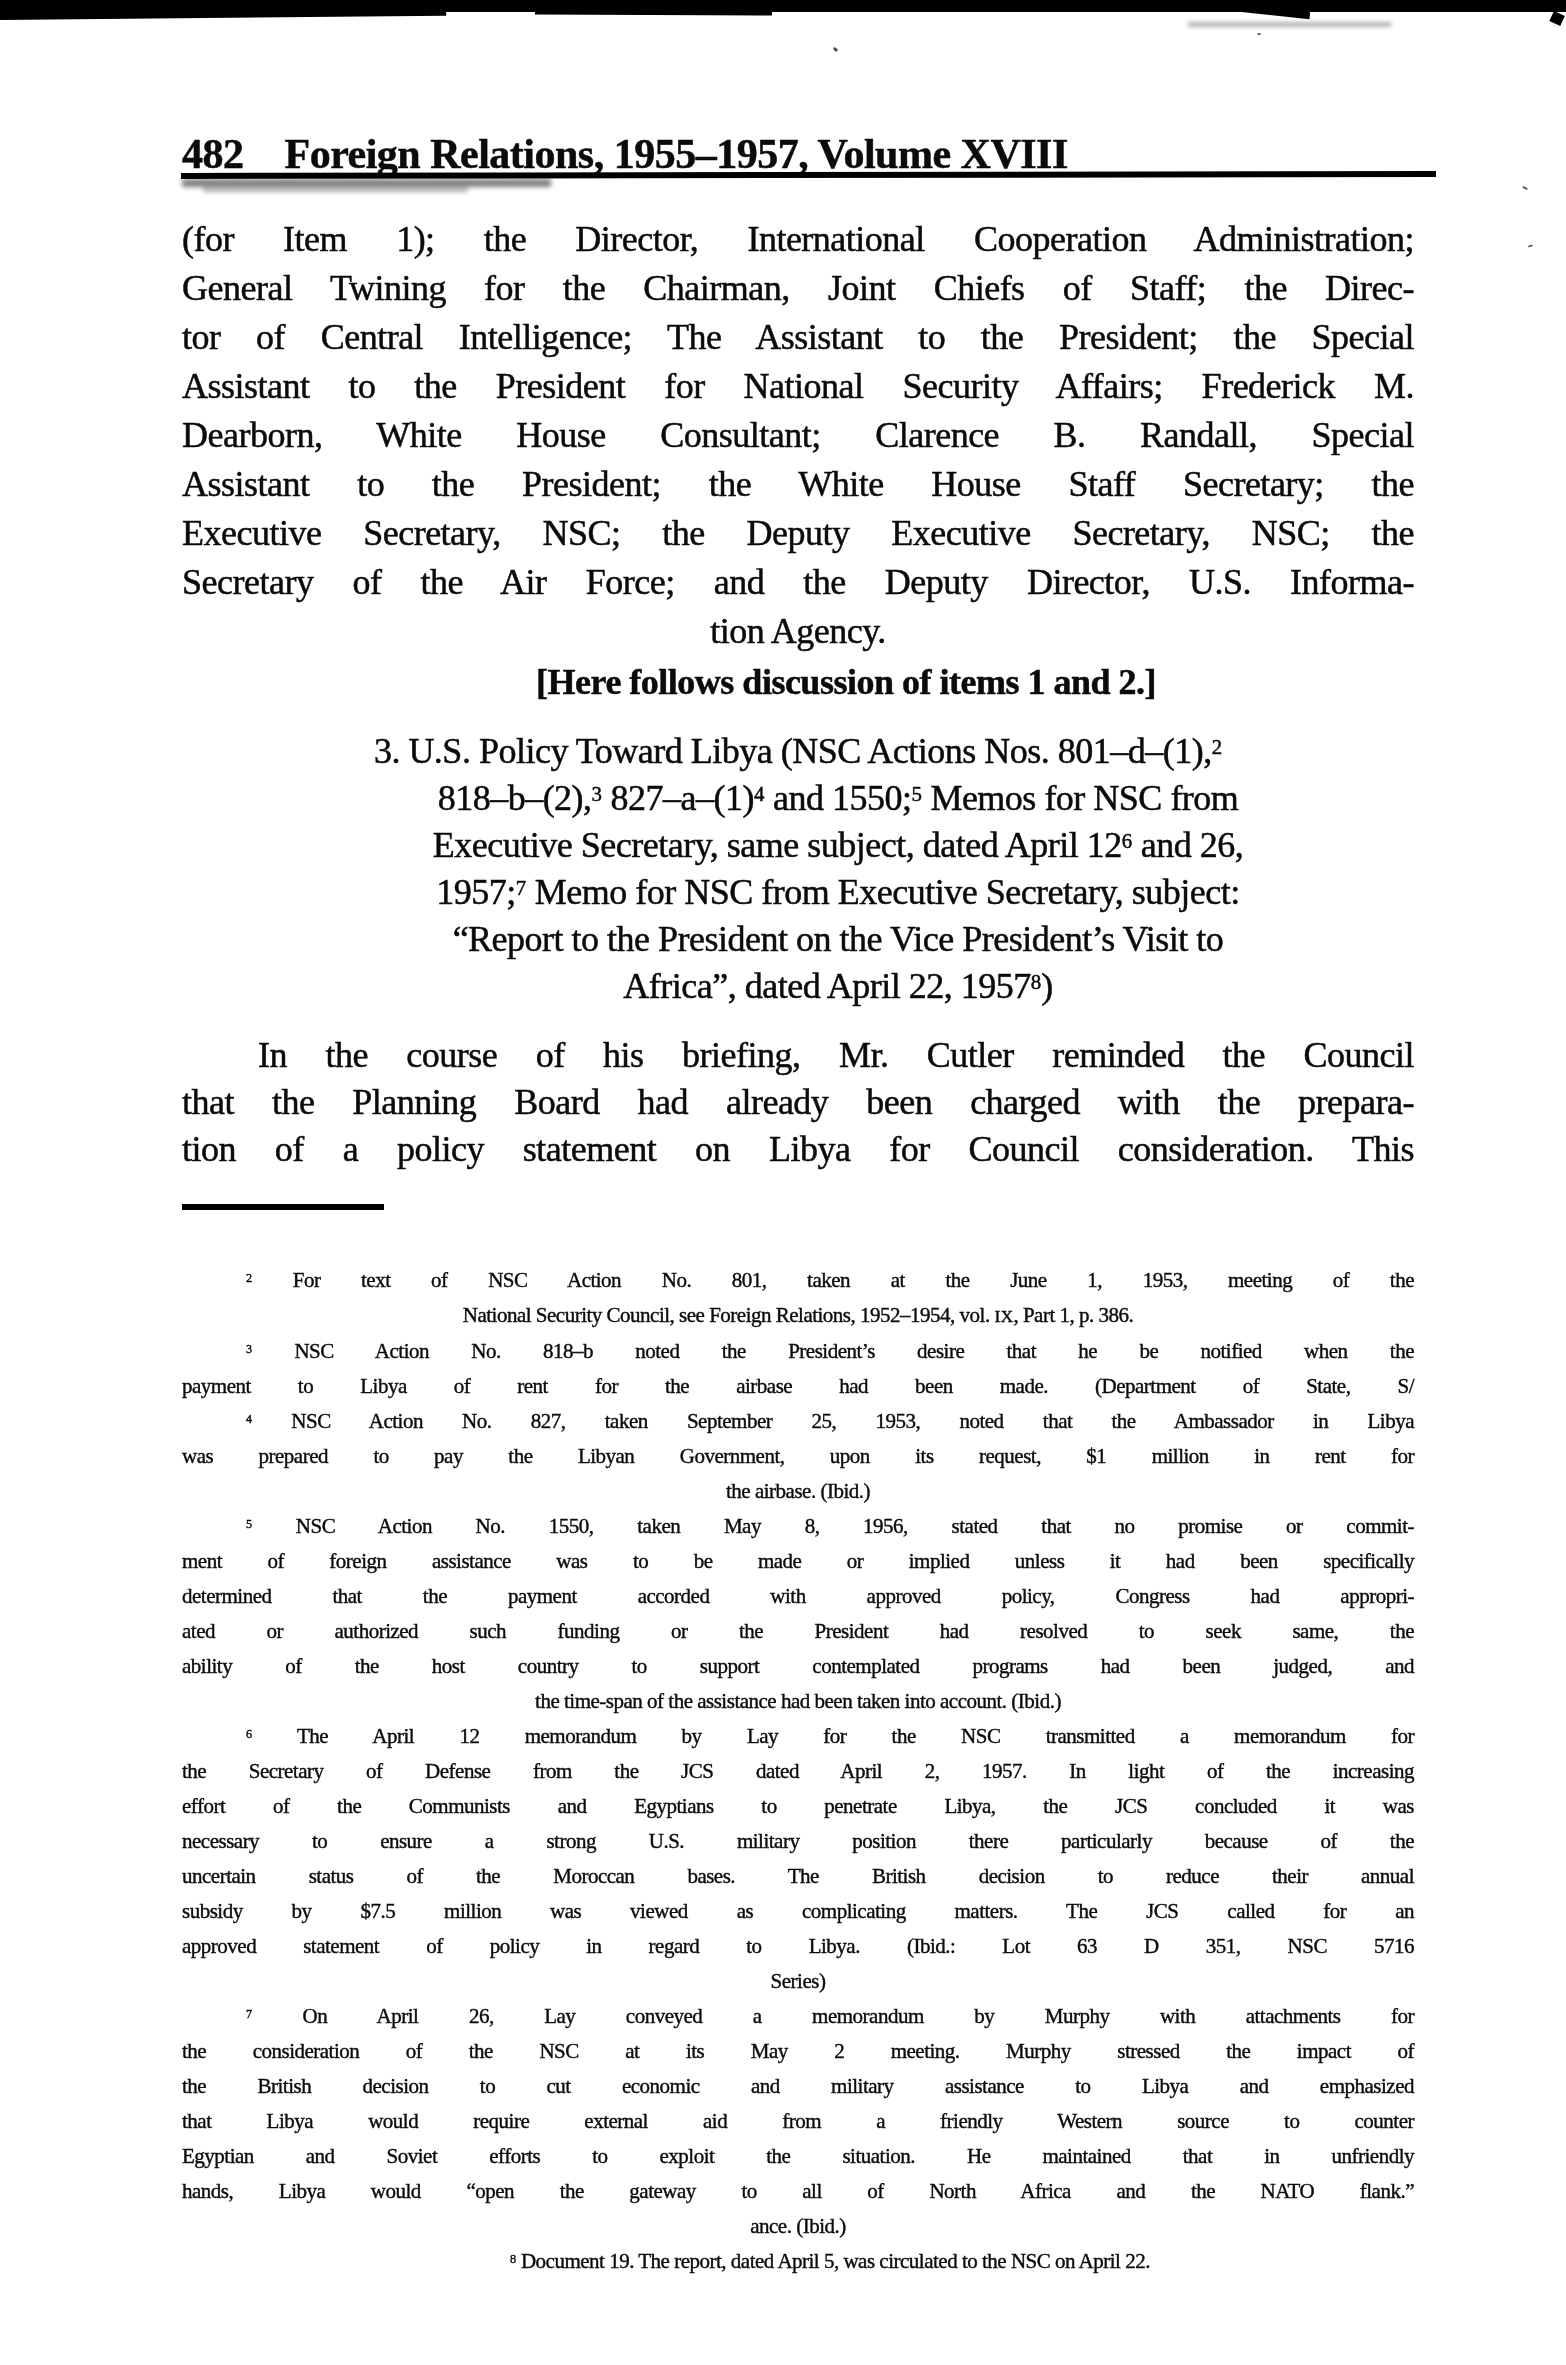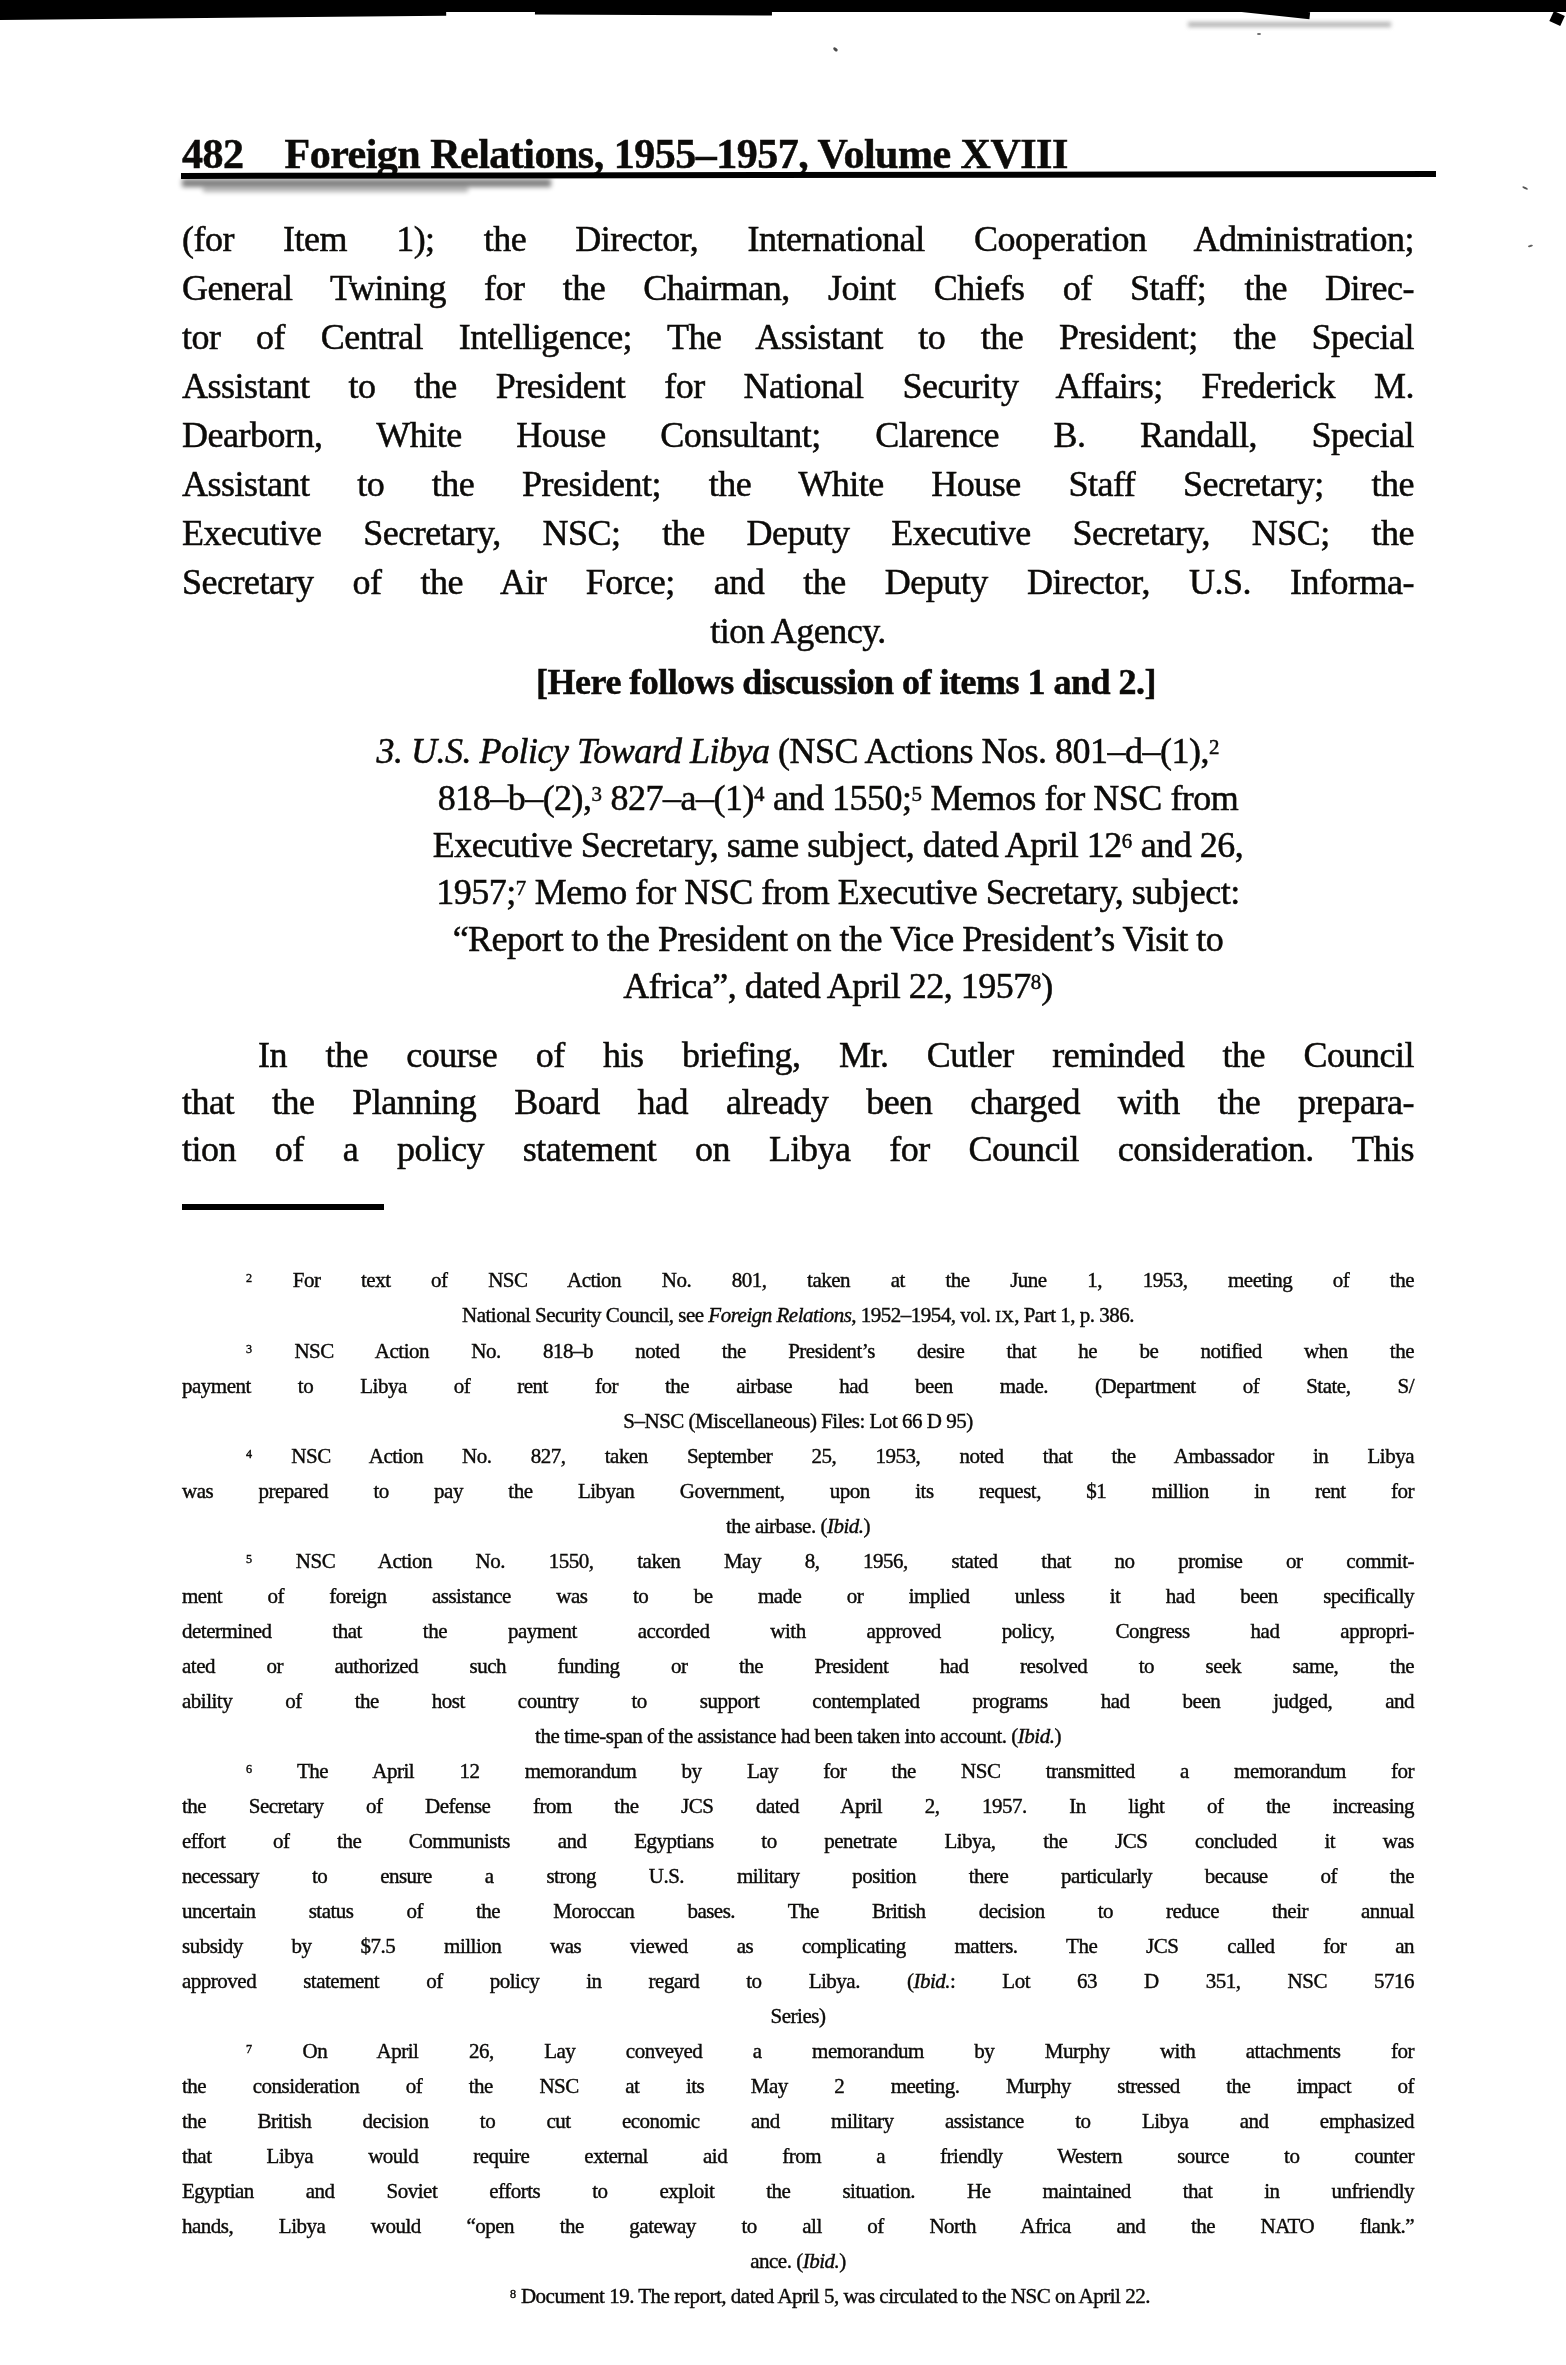--- a/index.html
+++ b/index.html
@@ -48,21 +48,21 @@
   .item3{top:728px;line-height:47px;}
   .item3 .line + .line{padding-left:80px;}
   .para2{top:1032px;line-height:47px;}
   .para2 .line.ind{text-indent:76px;}
   .fnrule{position:absolute;left:182px;top:1204px;width:202px;height:6.2px;background:var(--artifact);}
   .fns{top:1221px;font-size:21px;line-height:35px;letter-spacing:-0.5px;margin-top:42px;-webkit-text-stroke:0.4px var(--ink);}
   .fns .line.ind{text-indent:64px;}
   
   .line{text-align:center;text-justify:inter-word;}
   .line.just{text-align:justify;text-align-last:justify;}
-  .it{font-style:italic;}
+  .it{}
   .sup{font-size:0.58em;vertical-align:0.45em;line-height:0;letter-spacing:0;}
   .sc{font-size:0.84em;letter-spacing:0.2px;}
 </style>
 </head>
 <body>
 
 <div class="page">
 
   <div>
     <div class="art bar-base"></div>
@@ -114,21 +114,20 @@
       <div class="line just"><span>that the Planning Board had already been charged with the prepara-</span></div>
       <div class="line just"><span>tion of a policy statement on Libya for Council consideration. This</span></div>
     </section>
 
   <div class="fnrule"></div>
   <section class="block fns">
       <div class="line just ind"><span class="sup">2</span><span> For text of NSC Action No. 801, taken at the June 1, 1953, meeting of the</span></div>
       <div class="line"><span>National Security Council, see </span><span class="it">Foreign Relations</span><span>, 1952–1954, vol. </span><span class="sc">IX</span><span>, Part 1, p. 386.</span></div>
       <div class="line just ind"><span class="sup">3</span><span> NSC Action No. 818–b noted the President’s desire that he be notified when the</span></div>
       <div class="line just"><span>payment to Libya of rent for the airbase had been made. (Department of State, S/</span></div>
-      <div class="line"><span>S–NSC (Miscellaneous) Files: Lot 66 D 95)</span></div>
       <div class="line just ind"><span class="sup">4</span><span> NSC Action No. 827, taken September 25, 1953, noted that the Ambassador in Libya</span></div>
       <div class="line just"><span>was prepared to pay the Libyan Government, upon its request, $1 million in rent for</span></div>
       <div class="line"><span>the airbase. (</span><span class="it">Ibid.</span><span>)</span></div>
       <div class="line just ind"><span class="sup">5</span><span> NSC Action No. 1550, taken May 8, 1956, stated that no promise or commit-</span></div>
       <div class="line just"><span>ment of foreign assistance was to be made or implied unless it had been specifically</span></div>
       <div class="line just"><span>determined that the payment accorded with approved policy, Congress had appropri-</span></div>
       <div class="line just"><span>ated or authorized such funding or the President had resolved to seek same, the</span></div>
       <div class="line just"><span>ability of the host country to support contemplated programs had been judged, and</span></div>
       <div class="line"><span>the time-span of the assistance had been taken into account. (</span><span class="it">Ibid.</span><span>)</span></div>
       <div class="line just ind"><span class="sup">6</span><span> The April 12 memorandum by Lay for the NSC transmitted a memorandum for</span></div>

